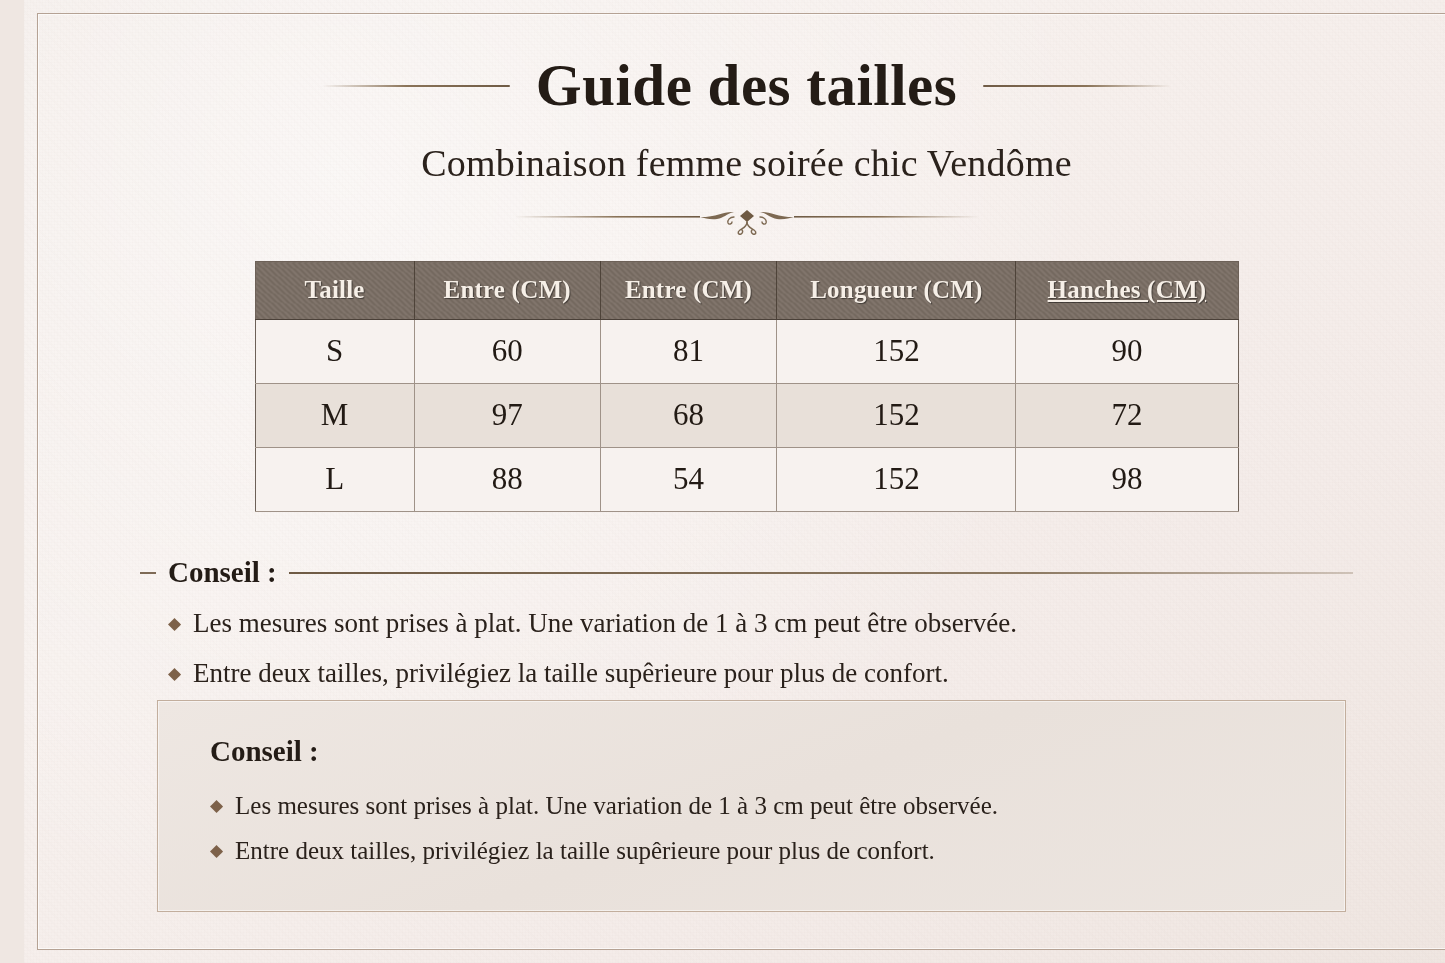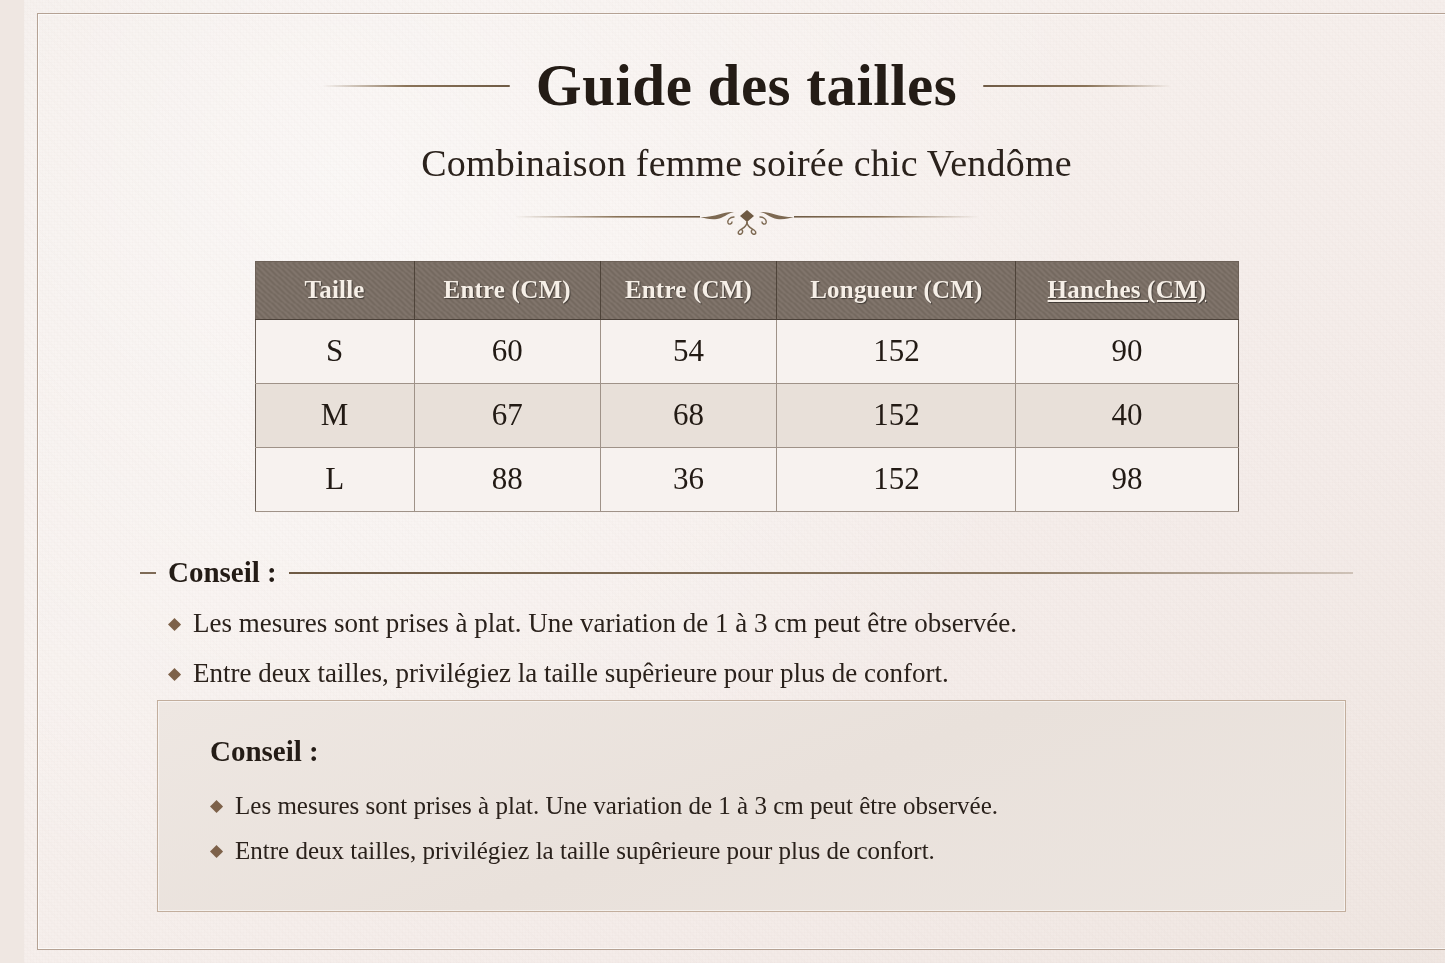--- a/index.html
+++ b/index.html
@@ -267,35 +267,35 @@
             <th>Entre (CM)</th>
             <th>Entre (CM)</th>
             <th>Longueur (CM)</th>
             <th>Hanches (CM)</th>
           </tr>
         </thead>
         <tbody>
           <tr>
             <td>S</td>
             <td>60</td>
-            <td>54</td>
+            <td>81</td>
             <td>152</td>
             <td>90</td>
           </tr>
           <tr class="alt">
             <td>M</td>
-            <td>67</td>
+            <td>97</td>
             <td>68</td>
             <td>152</td>
-            <td>40</td>
+            <td>72</td>
           </tr>
           <tr>
             <td>L</td>
             <td>88</td>
-            <td>36</td>
+            <td>54</td>
             <td>152</td>
             <td>98</td>
           </tr>
         </tbody>
       </table>
     </div>
 
     <div id="tips-plain">
       <div class="tips-head">
         <span class="tips-dash"></span>

